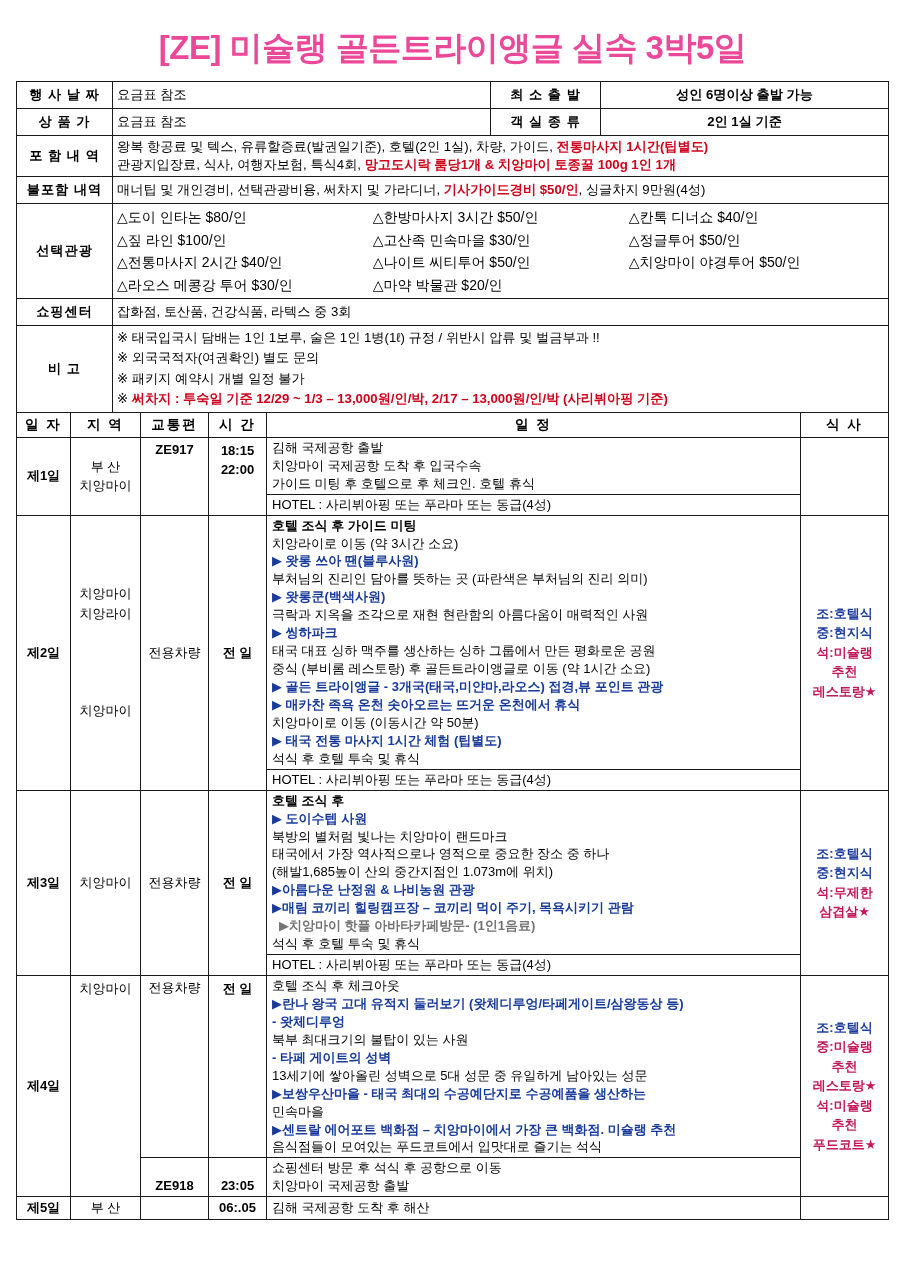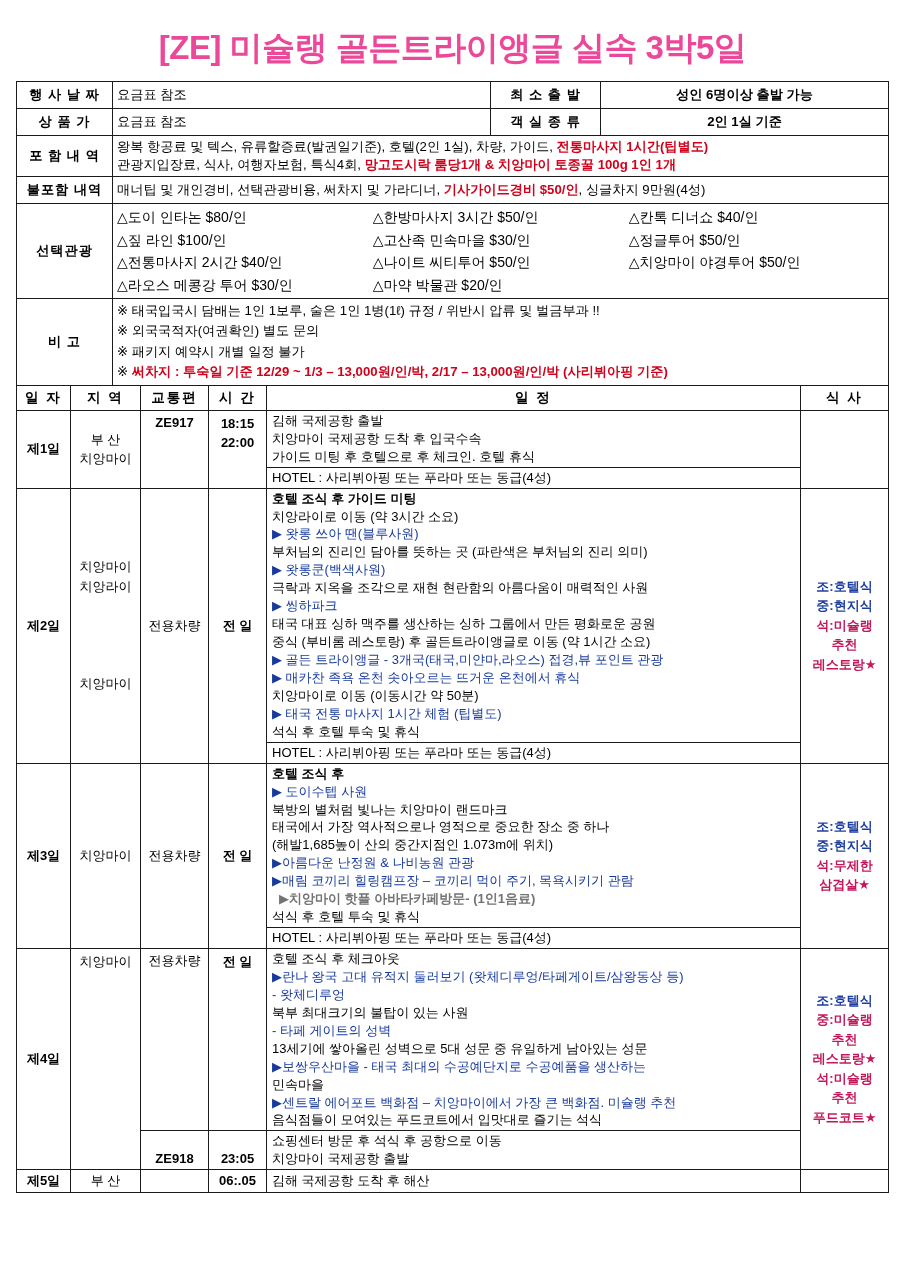--- a/index.html
+++ b/index.html
@@ -34,21 +34,21 @@
     text-align:center;
     font-weight:bold;
     background:#fff;
     white-space:nowrap;
     letter-spacing:1px;
   }
   .ctr{text-align:center;margin-top:48px;}
   .lft{text-align:left;}
   .bold{font-weight:bold;}
   .red{color:#d0021b;font-weight:bold;}
-  .navy{color:#173a9b;font-weight:normal;}
+  .navy{color:#173a9b;font-weight:bold;}
   .pink{color:#737373;font-weight:bold;margin-left:7px;}
 
   
   .info td{height:22px;}
 
   
   .itin td{font-size:13px;padding:1px 5px;}
   .itin .hdrrow td{font-weight:bold;text-align:center;font-size:13.5px;letter-spacing:2px;height:22px;}
   .cellpad{padding:3px 6px;}
   .hotel{font-size:12.8px;}
@@ -130,20 +130,24 @@
                 <span class="ln">△칸톡 디너쇼 $40/인</span>
                 <span class="ln">△정글투어 $50/인</span>
                 <span class="ln">△치앙마이 야경투어 $50/인</span>
               </td>
             </tr>
           </tbody>
             </table>
         </td>
       </tr>
       <tr>
+        <td class="lbl">쇼핑센터</td>
+        <td class="lft" colspan="3">잡화점, 토산품, 건강식품, 라텍스 중 3회</td>
+      </tr>
+      <tr>
         <td class="lbl">비            고</td>
         <td class="lft" colspan="3" style="line-height:1.55">
           <span class="ln">※ 태국입국시 담배는 1인 1보루, 술은 1인 1병(1ℓ) 규정 / 위반시 압류 및 벌금부과 !!</span>
           <span class="ln">※ 외국국적자(여권확인) 별도 문의</span>
           <span class="ln">※ 패키지 예약시 개별 일정 불가</span>
           <span class="ln"><span>※ </span><span class="red">써차지 : 투숙일 기준 12/29 ~ 1/3 – 13,000원/인/박, 2/17 – 13,000원/인/박 (사리뷔아핑 기준)</span></span>
         </td>
       </tr>
     </tbody>
   </table>

